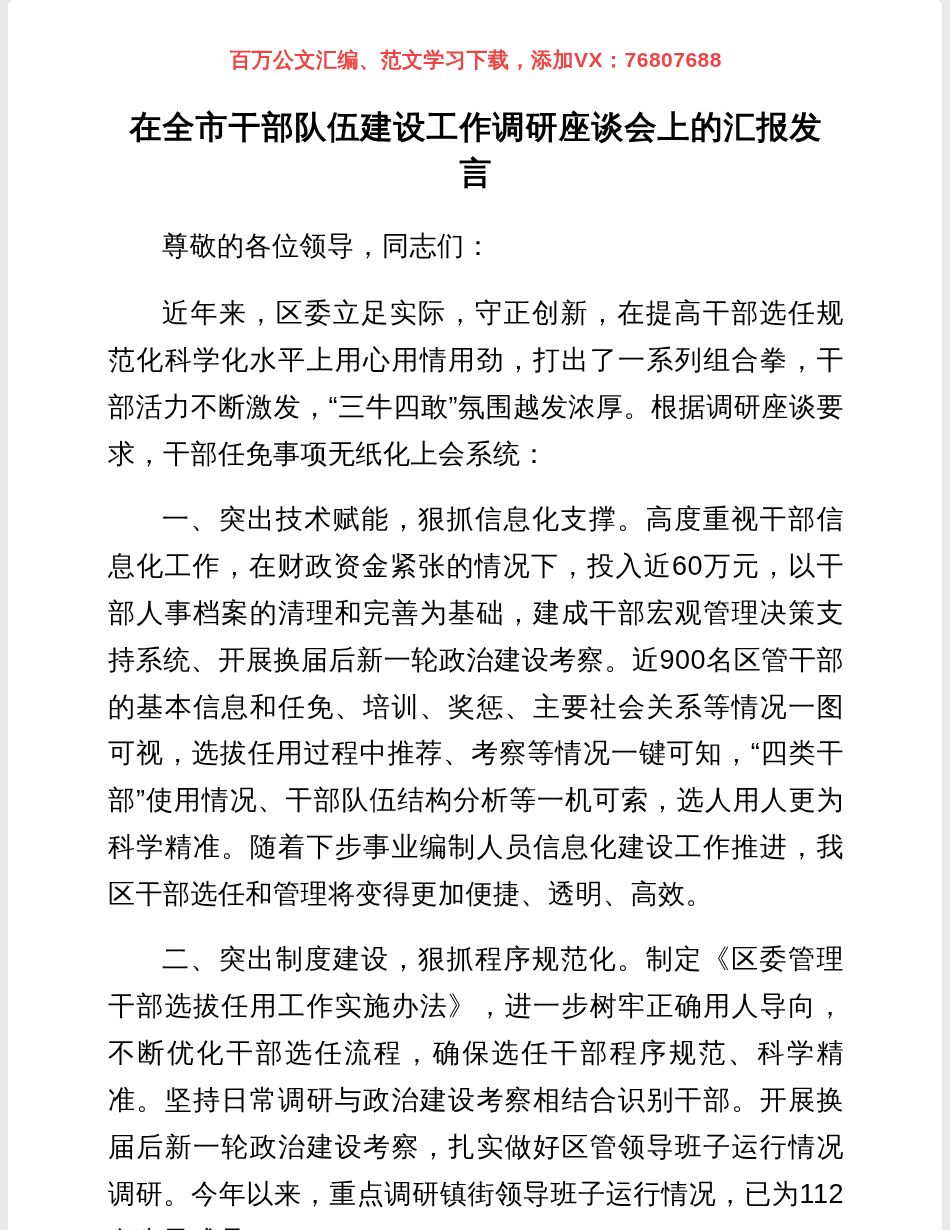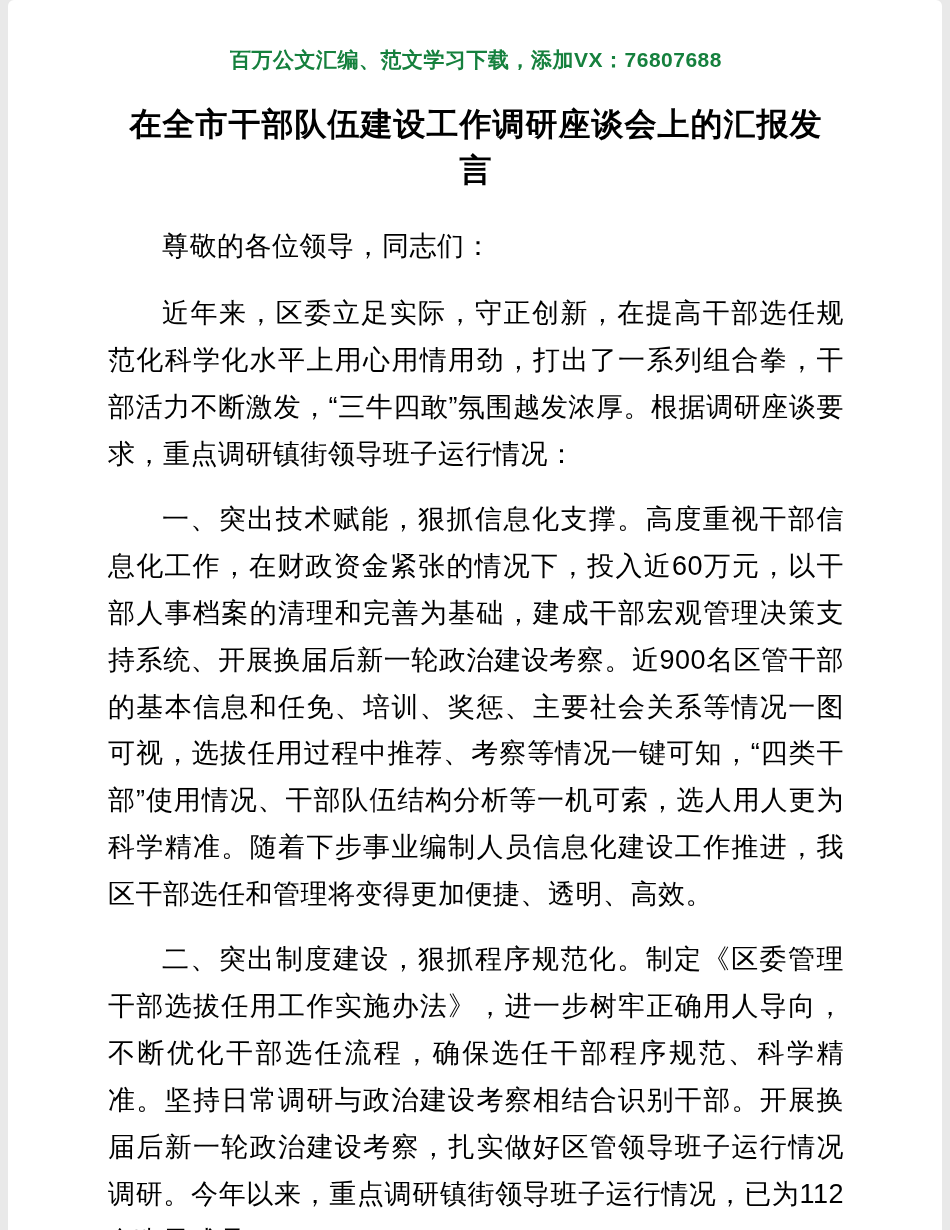--- a/index.html
+++ b/index.html
@@ -24,35 +24,34 @@
     bottom: 0;
     background: #ffffff;
     border-radius: 6px 6px 0 0;
   }
   .content {
     padding: 46px 98px 0 100px;
     color: #000000;
   }
   .promo-header {
     text-align: center;
-    color: #15803d;
+    color: #ef4444;
     font-size: 21px;
     font-weight: bold;
     letter-spacing: 0.5px;
     margin: 0 0 30px 0;
   }
   .doc-title {
     text-align: center;
     font-size: 32px;
     font-weight: bold;
     line-height: 1.45;
     letter-spacing: 1px;
     margin: 0 auto 26px auto;
     max-width: 700px;
-    font-family: Liberation Mono, monospace;
   }
   .doc-body p {
     font-size: 27px;
     line-height: 1.74;
     text-indent: 2em;
     text-align: justify;
     letter-spacing: 0.5px;
     margin: 0 0 18px 0;
     font-weight: 500;
   }
@@ -67,21 +66,21 @@
   <div class="paper">
     <div class="content">
 
       <div class="promo-header">百万公文汇编、范文学习下载，添加VX：76807688</div>
 
       <h1 class="doc-title">在全市干部队伍建设工作调研座谈会上的汇报发言</h1>
 
       <div class="doc-body">
         <p class="salutation">尊敬的各位领导，同志们：</p>
 
-        <p>近年来，区委立足实际，守正创新，在提高干部选任规范化科学化水平上用心用情用劲，打出了一系列组合拳，干部活力不断激发，“三牛四敢”氛围越发浓厚。根据调研座谈要求，重点调研镇街领导班子运行情况：</p>
+        <p>近年来，区委立足实际，守正创新，在提高干部选任规范化科学化水平上用心用情用劲，打出了一系列组合拳，干部活力不断激发，“三牛四敢”氛围越发浓厚。根据调研座谈要求，干部任免事项无纸化上会系统：</p>
 
         <p>一、突出技术赋能，狠抓信息化支撑。高度重视干部信息化工作，在财政资金紧张的情况下，投入近60万元，以干部人事档案的清理和完善为基础，建成干部宏观管理决策支持系统、开展换届后新一轮政治建设考察。近900名区管干部的基本信息和任免、培训、奖惩、主要社会关系等情况一图可视，选拔任用过程中推荐、考察等情况一键可知，“四类干部”使用情况、干部队伍结构分析等一机可索，选人用人更为科学精准。随着下步事业编制人员信息化建设工作推进，我区干部选任和管理将变得更加便捷、透明、高效。</p>
 
         <p>二、突出制度建设，狠抓程序规范化。制定《区委管理干部选拔任用工作实施办法》，进一步树牢正确用人导向，不断优化干部选任流程，确保选任干部程序规范、科学精准。坚持日常调研与政治建设考察相结合识别干部。开展换届后新一轮政治建设考察，扎实做好区管领导班子运行情况调研。今年以来，重点调研镇街领导班子运行情况，已为112名班子成员</p>
       </div>
 
     </div>
   </div>
 </div>
 

